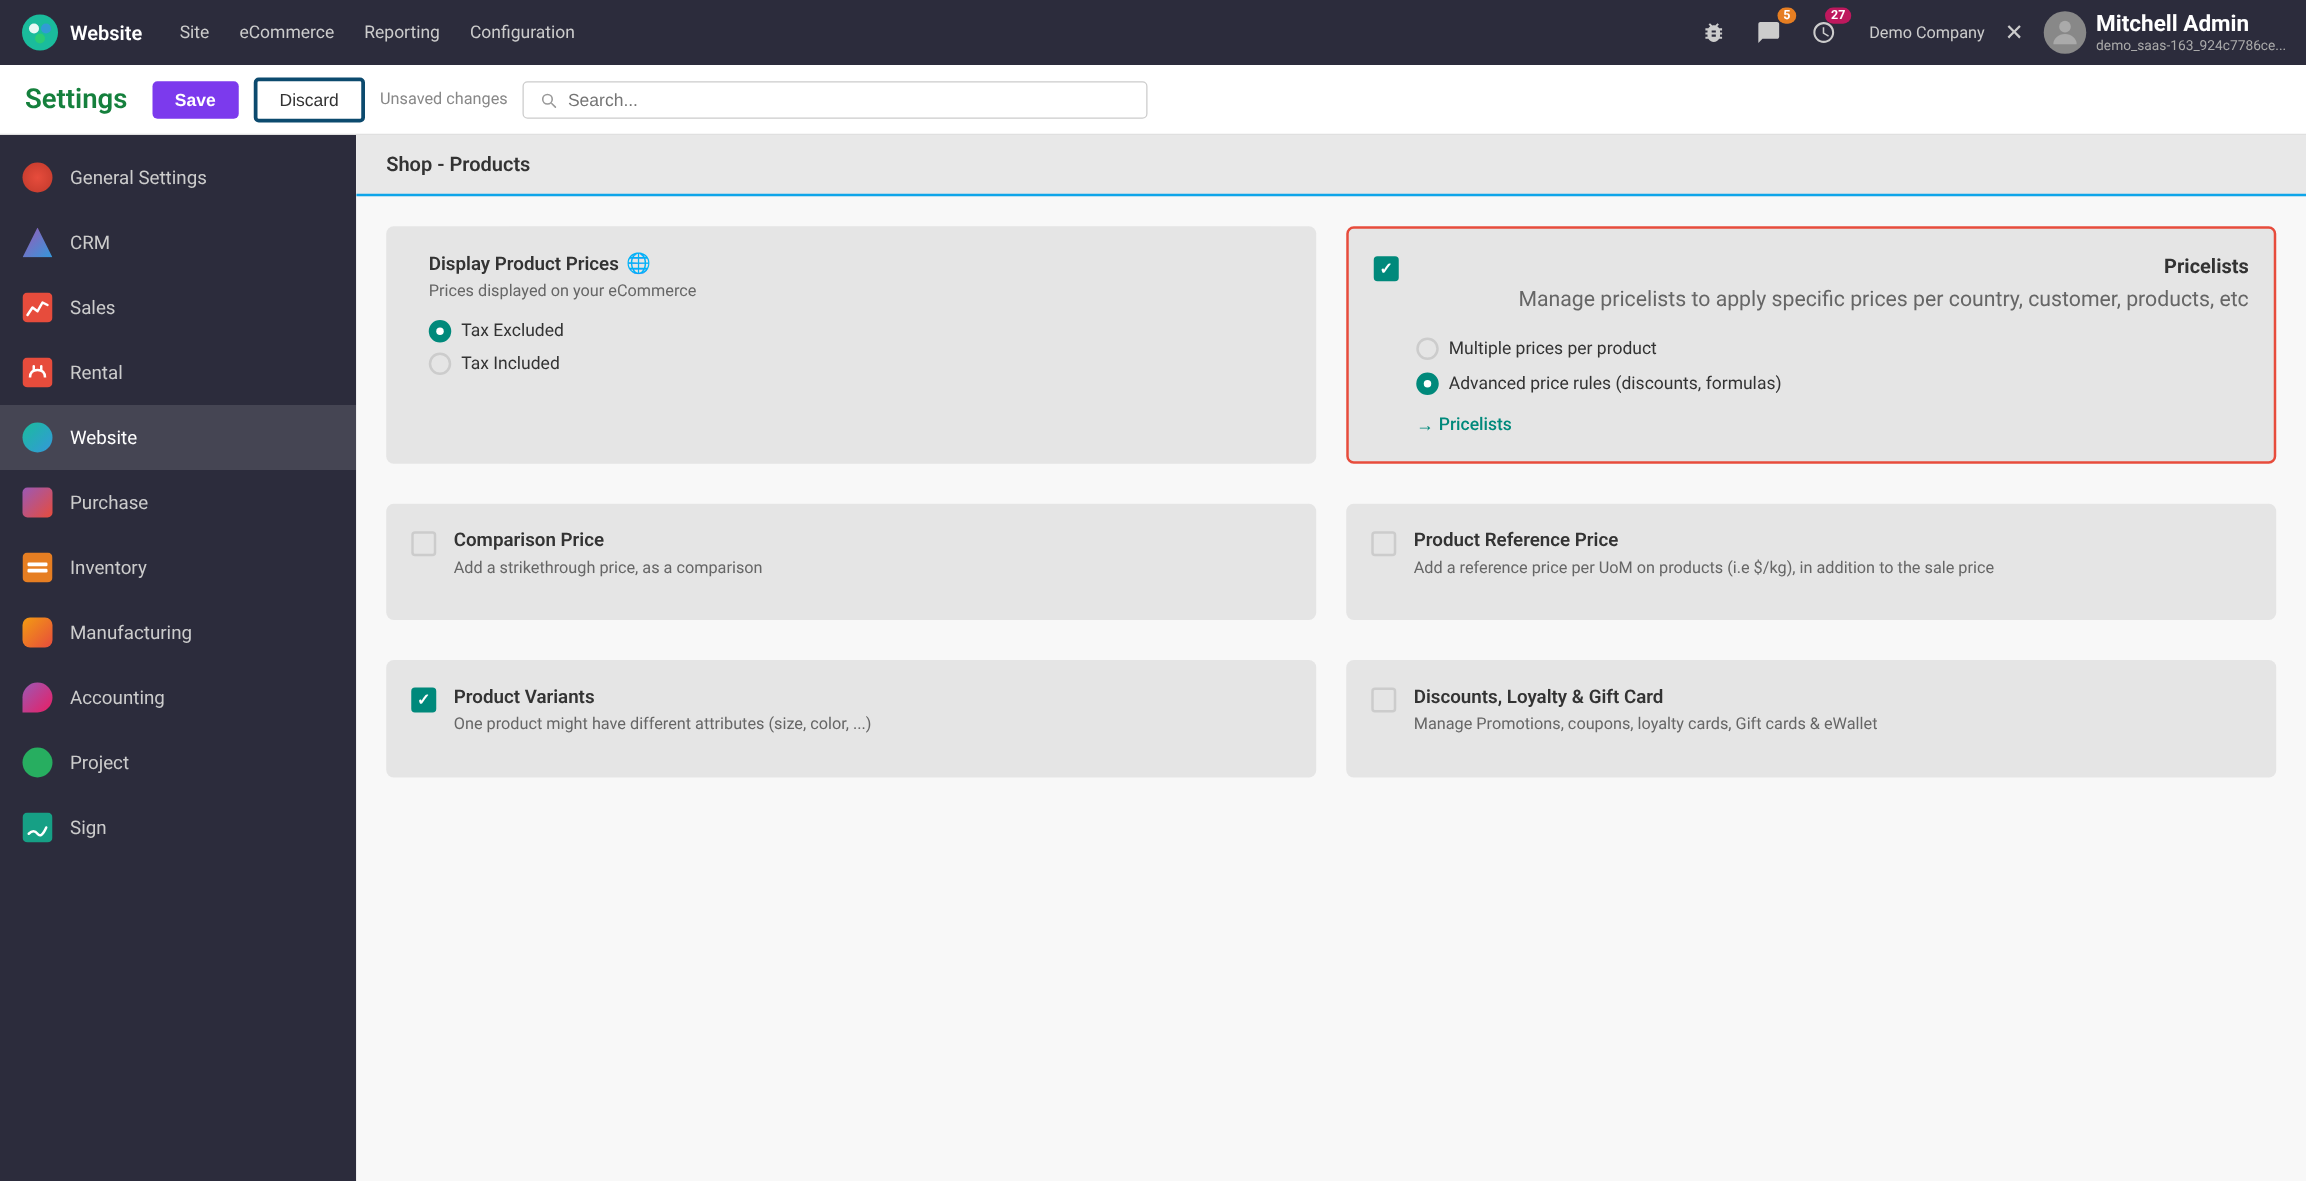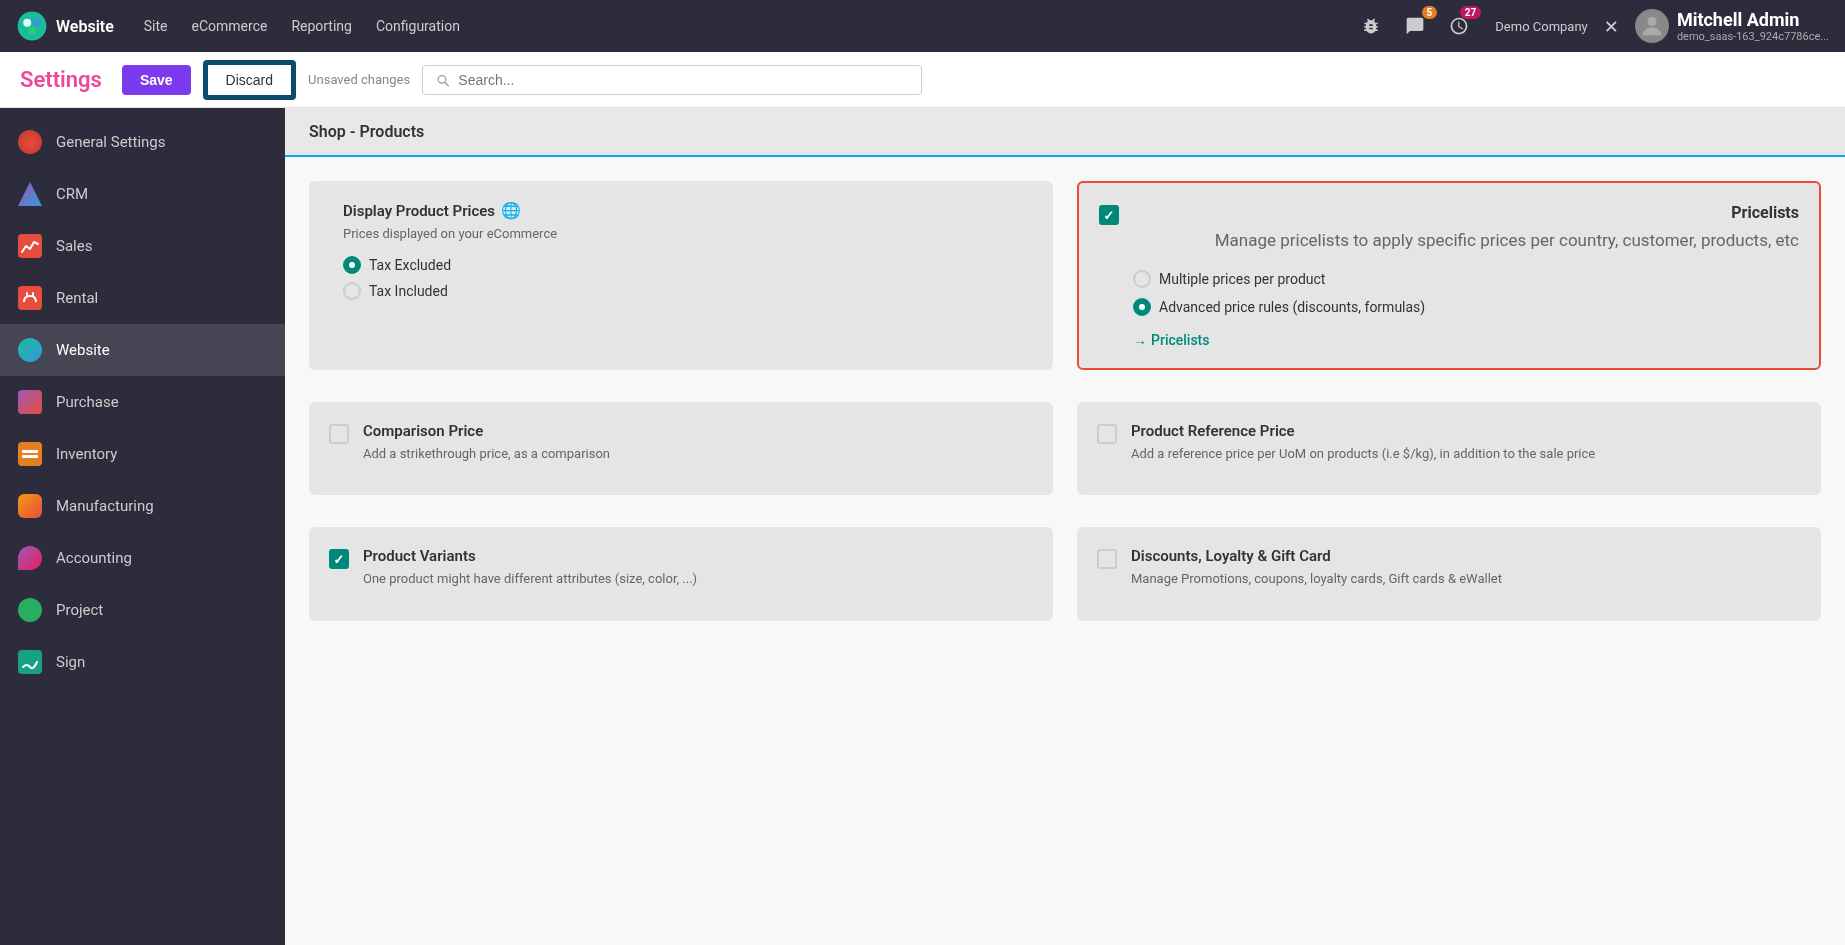--- a/index.html
+++ b/index.html
@@ -104,37 +104,37 @@
       align-items: center;
       height: 56px;
       padding: 0 20px;
       border-bottom: 1px solid #e0e0e0;
       gap: 12px;
       background: #fff;
     }
     .settings-title {
       font-size: 22px;
       font-weight: 600;
-      color: #ec4899;
+      color: #15803d;
       margin-right: 8px;
     }
     .btn-save {
       background: #7c3aed;
       color: #fff;
       border: none;
       border-radius: 4px;
       padding: 7px 18px;
       font-size: 14px;
       font-weight: 600;
       cursor: pointer;
     }
     .btn-discard {
       background: #fff;
       color: #333;
-      border: 5px solid #0c4a6e;
+      border: 3px solid #0c4a6e;
       border-radius: 4px;
       padding: 7px 18px;
       font-size: 14px;
       font-weight: 500;
       cursor: pointer;
     }
     .unsaved-changes {
       color: #888;
       font-size: 13px;
     }

